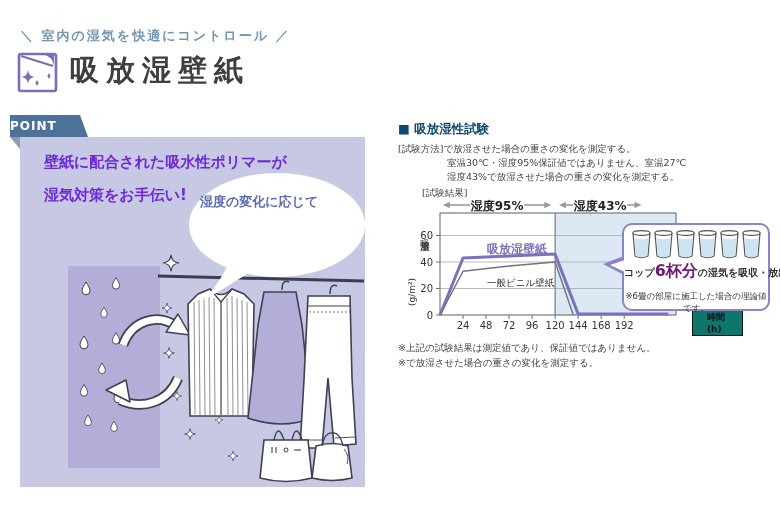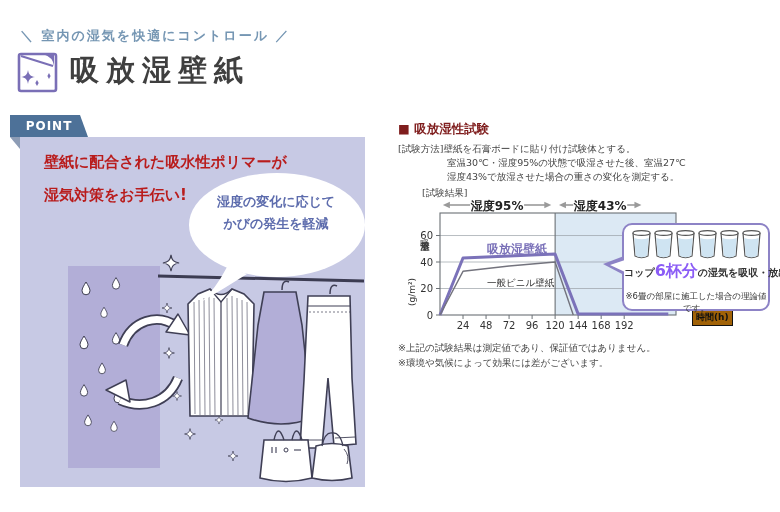--- a/index.html
+++ b/index.html
@@ -9,61 +9,61 @@
   
   .tagline { position:absolute; left:20px; top:27px; font-size:13px; font-weight:bold;
              color:#7596b3; letter-spacing:2px; }
   .title-icon { position:absolute; left:16px; top:49px; }
   .page-title { position:absolute; left:70px; top:51px; font-size:29px; font-weight:bold;
                 color:#3f3f3f; letter-spacing:7px; }
 
   
   .point-panel { position:absolute; left:20px; top:137px; width:345px; height:350px; background:#c7c9e4; }
   .point-ribbon { position:absolute; left:10px; top:115px; width:78px; height:22px; background:#4d7198;
-                  display:flex; align-items:center; justify-content:center; z-index:4;
+                  display:flex; align-items:center; z-index:4;
                   clip-path:polygon(0 0, calc(100% - 8px) 0, 100% 100%, 0 100%); }
   .point-ribbon span { color:#fff; font-size:12px; font-weight:bold; letter-spacing:1px; }
   .point-fold { position:absolute; left:10px; top:137px; width:10px; height:12px; background:#8d9cb5;
                 clip-path:polygon(0 0, 100% 0, 100% 100%); z-index:3; }
   .point-heading { position:absolute; left:44px; top:146px; font-size:15px; font-weight:bold;
-                   color:#b91c1c; line-height:33px; z-index:2; }
+                   color:#6d28d9; line-height:33px; z-index:2; }
 
   .bubble-svg { position:absolute; left:185px; top:172px; z-index:5; }
-  .bubble-text { position:absolute; left:200px; top:191px; width:152px; text-align:center;
+  .bubble-text { position:absolute; left:200px; top:191px; width:152px; text-align:left;
                  font-size:13px; font-weight:bold; color:#5d6cad; line-height:22px; z-index:6; }
 
   .illustration { position:absolute; left:20px; top:250px; z-index:1; }
 
   
-  .section-title { position:absolute; left:398px; top:121px; font-size:12.5px; font-weight:bold; color:#7f1d1d; }
+  .section-title { position:absolute; left:398px; top:121px; font-size:12.5px; font-weight:bold; color:#0c4a6e; }
   .method { position:absolute; left:398px; top:142px; font-size:9.5px; color:#444; line-height:14px; }
   .method .indent { padding-left:49px; }
   .result-label { position:absolute; left:422px; top:187px; font-size:9.5px; color:#444; }
 
   .chart-wrap { position:absolute; left:398px; top:199px; width:345px; height:135px; }
   .chart-wrap svg { position:absolute; left:0; top:0; }
   .ylabel { position:absolute; left:20px; top:33px; writing-mode:vertical-rl; text-orientation:upright;
             font-size:9.5px; color:#333; letter-spacing:1px; }
   .ylabel-unit { position:absolute; left:-6px; top:88px; width:40px; text-align:center;
                  font-size:9px; color:#333; transform:rotate(-90deg); }
-  .xlabel-box { position:absolute; left:294px; top:110px; border:1.3px solid #111; padding:1px 3px;
-                font-size:9px; font-weight:bold; color:#111; background:#a16207; }
+  .xlabel-box { position:absolute; left:294px; top:110px; border:1.3px solid #111; padding:1px 14px;
+                font-size:9px; font-weight:bold; color:#111; background:#0f766e; }
 
   .callout { position:absolute; left:622px; top:223px; width:148px; height:88px; background:#fff;
              border:2px solid #8d83c6; border-radius:10px; z-index:8; text-align:center; }
   .callout::before { content:""; position:absolute; left:-21px; top:31px; width:0; height:0;
              border-style:solid; border-width:8px 21px 11px 0;
              border-color:transparent #8d83c6 transparent transparent; }
   .callout::after { content:""; position:absolute; left:-14px; top:35px; width:0; height:0;
              border-style:solid; border-width:5px 15px 7px 0;
              border-color:transparent #ffffff transparent transparent; }
   .cups-row { display:flex; justify-content:center; gap:1px; margin-top:5px; height:31px; }
   .callout-line { margin-top:1px; line-height:18px; white-space:nowrap; }
   .callout-line .pre, .callout-line .suf { font-size:10px; font-weight:bold; color:#333; }
-  .callout-line .hl { font-size:16px; font-weight:bold; color:#8b5cf6;text-align:right; }
+  .callout-line .hl { font-size:16px; font-weight:bold; color:#701a75;text-align:right; }
   .callout-note { margin-top:9px; font-size:8.5px; color:#333; }
 
   .footnotes { position:absolute; left:398px; top:340px; font-size:9.5px; color:#444; line-height:15px; }
 </style>
 </head>
 <body>
 
 <div id="app">
 
   <div class="tagline">＼ 室内の湿気を快適にコントロール ／</div>
@@ -173,27 +173,26 @@
       <use href="#spark" transform="translate(213,206) scale(0.55)"></use>
     </g>
   </svg>
 
   <svg class="bubble-svg" width="180" height="135" viewBox="0 0 180 135">
     <ellipse cx="92" cy="53" rx="88" ry="52" fill="#ffffff"></ellipse>
     <path d="M42,95 Q30,118 16,130 Q40,116 62,102 Z" fill="#ffffff"></path>
   </svg>
   <div class="bubble-text">
     <div>湿度の変化に応じて</div>
-    <div>かびの発生を軽減</div>
   </div>
 
   <div class="section-title">■ 吸放湿性試験</div>
   <div class="method">
-    <div><span>[試験方法]</span><span>壁紙を石膏ボードに貼り付け試験体とする。</span></div>
-    <div class="indent">室温30℃・湿度95%の状態で吸湿させた後、室温27℃</div>
+    <div><span>[試験方法]</span><span>で放湿させた場合の重さの変化を測定する。</span></div>
+    <div class="indent">室温30℃・湿度95%保証値ではありません、室温27℃</div>
     <div class="indent">湿度43%で放湿させた場合の重さの変化を測定する。</div>
   </div>
   <div class="result-label">[試験結果]</div>
 
   <div class="chart-wrap">
     <svg id="chart-svg" width="345" height="135" viewBox="0 0 345 135">
         <rect x="157.1219512195122" y="14" width="120.8780487804878" height="102" fill="#dce9f4"></rect>
         <line x1="42" x2="278" y1="89.50649350649351" y2="89.50649350649351" stroke="#9aa0a6" stroke-width="0.7"></line>
         <line x1="42" x2="278" y1="63.01298701298701" y2="63.01298701298701" stroke="#9aa0a6" stroke-width="0.7"></line>
         <line x1="42" x2="278" y1="36.519480519480524" y2="36.519480519480524" stroke="#9aa0a6" stroke-width="0.7"></line>
@@ -277,16 +276,16 @@
   </svg>
       </div>
     <div class="callout-line">
       <span class="pre">コップ</span><span class="hl">6杯分</span><span class="suf">の湿気を吸収・放出</span>
     </div>
     <div class="callout-note">※6畳の部屋に施工した場合の理論値です。</div>
   </div>
 
   <div class="footnotes">
     <div>※上記の試験結果は測定値であり、保証値ではありません。</div>
-    <div>※環境や気候によって効果には差がございます。</div>
+    <div>※で放湿させた場合の重さの変化を測定する。</div>
   </div>
 
 </div>
 
 </body></html>

